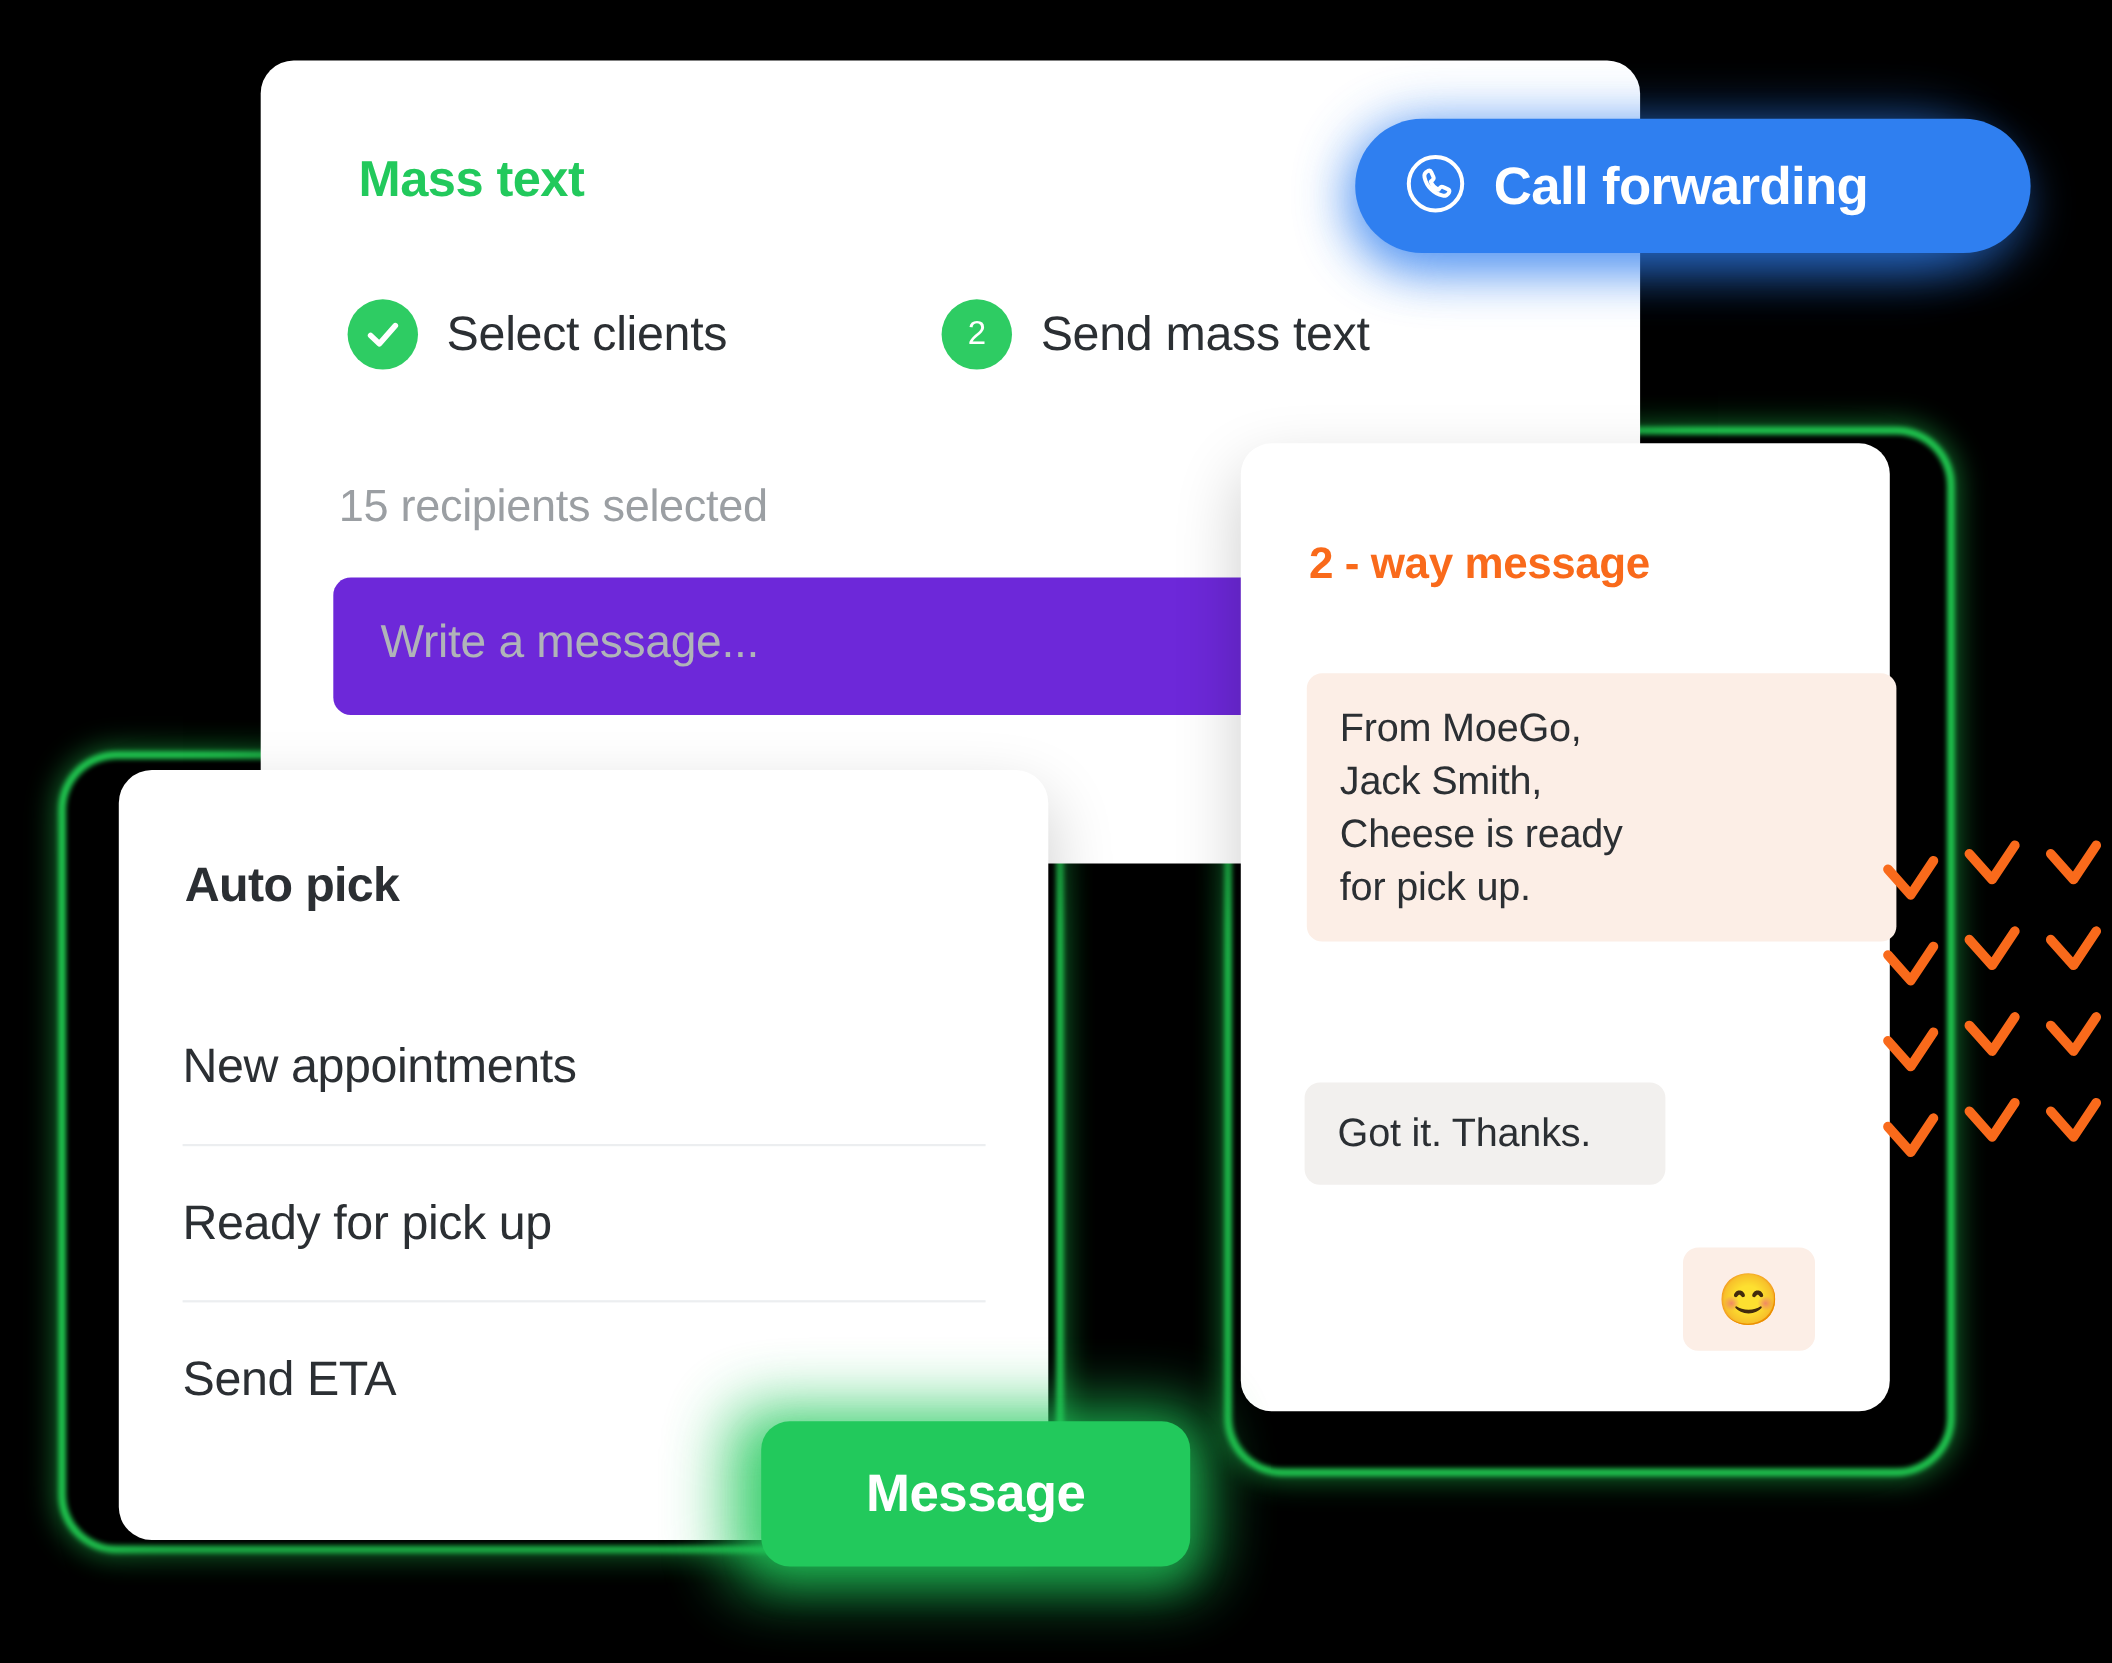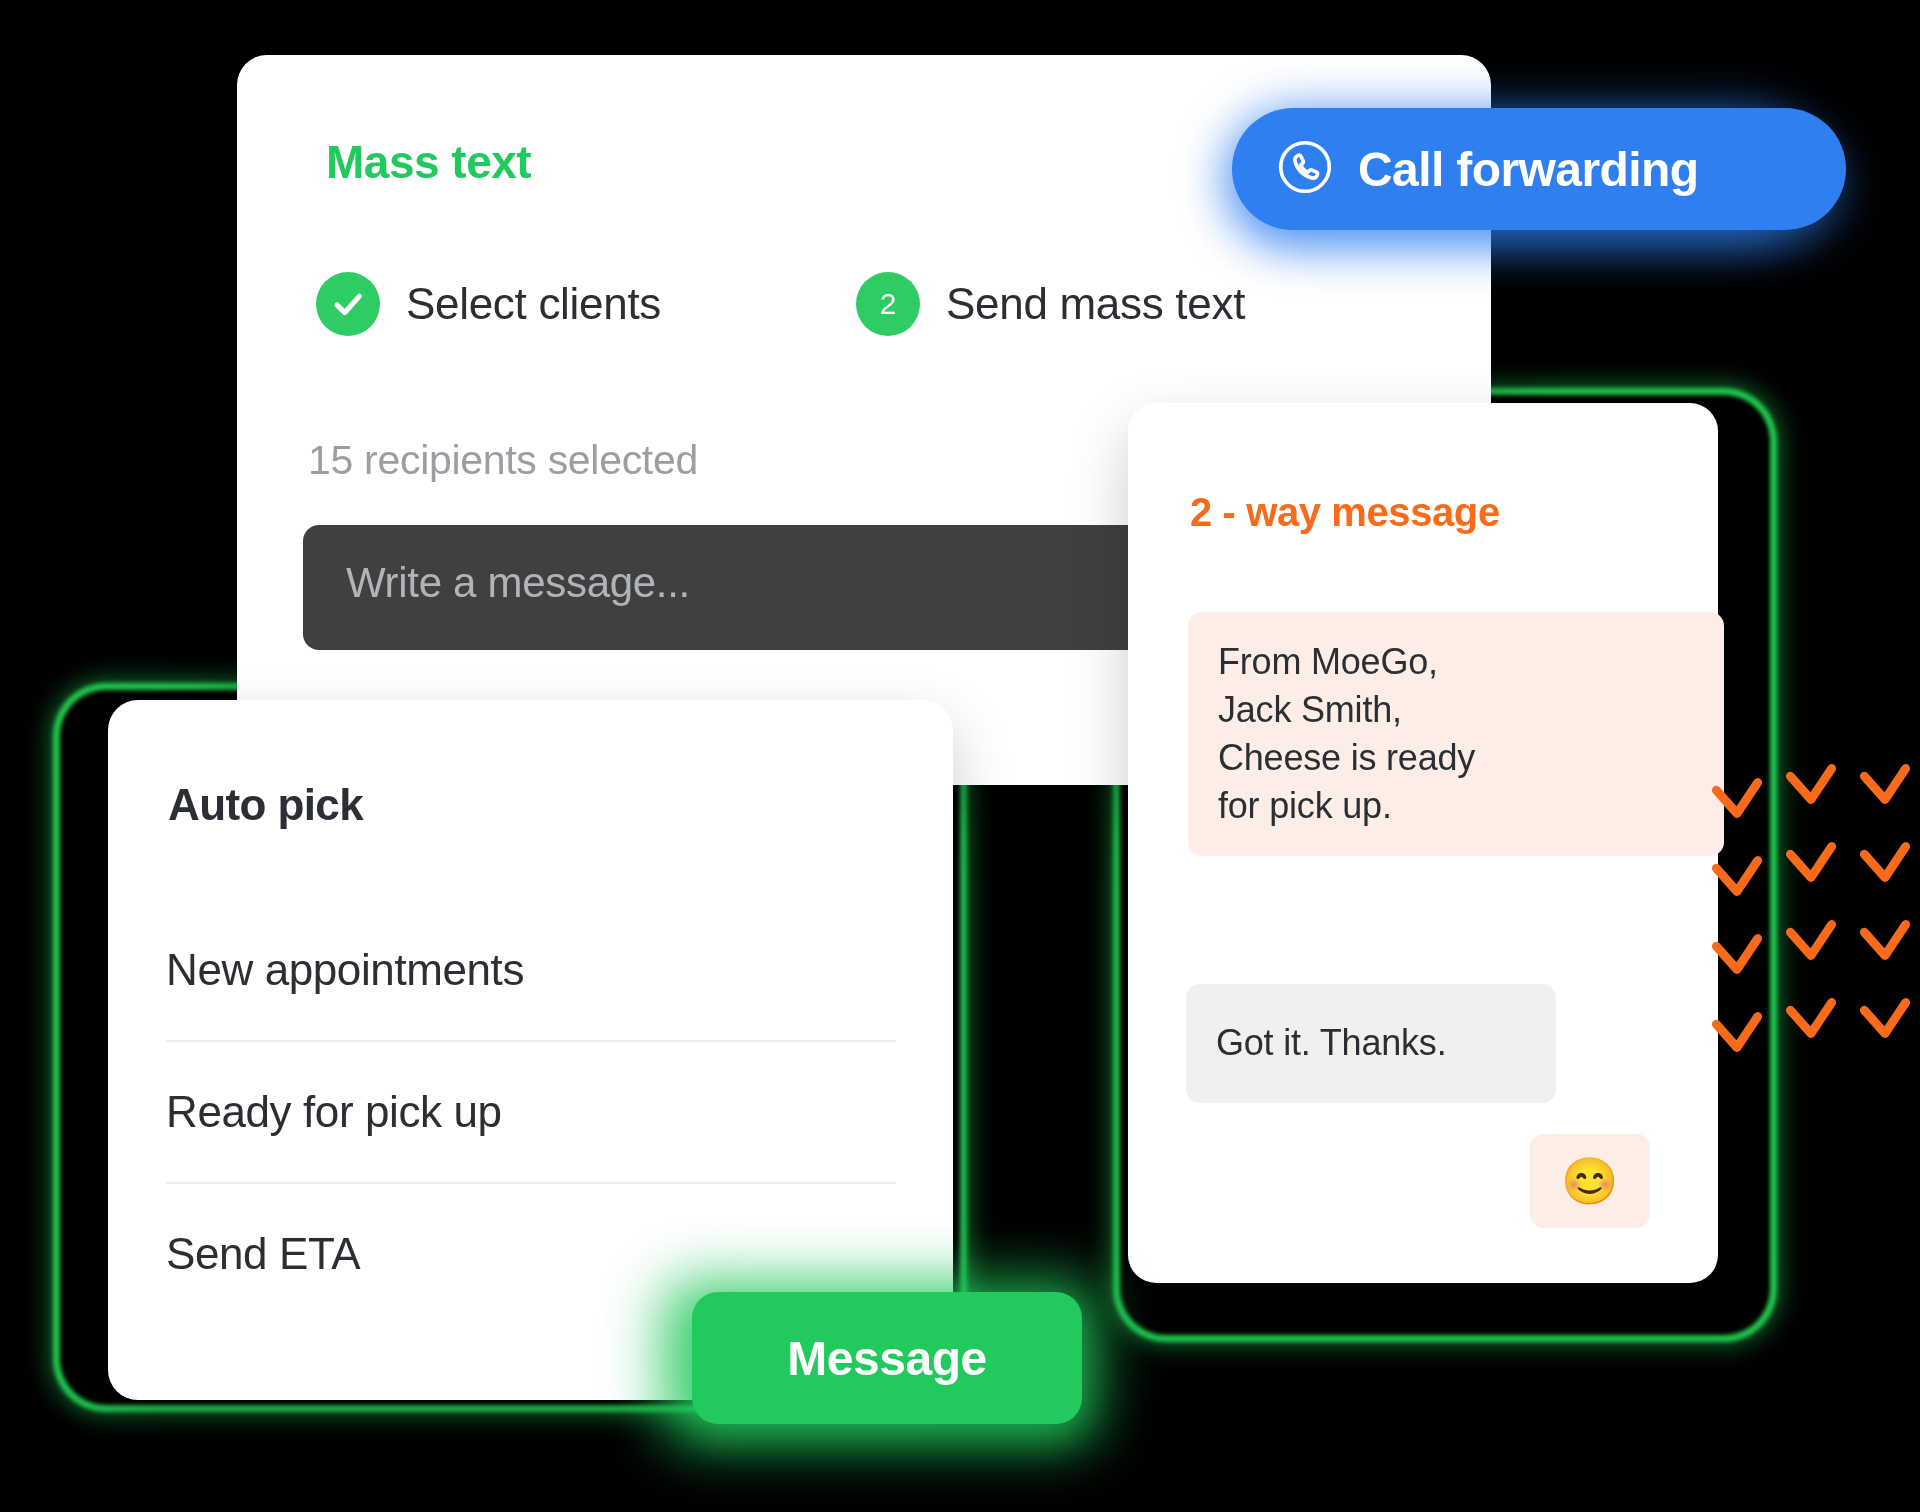--- a/index.html
+++ b/index.html
@@ -25,41 +25,41 @@
     color:#22c95c;letter-spacing:-.5px;}
   .steps{position:absolute;left:316px;top:272px;display:flex;align-items:center;gap:195px;text-align:right;}
   .step{display:flex;align-items:center;gap:26px;}
   .step-badge{width:64px;height:64px;border-radius:50%;background:#2ecc63;
     display:flex;align-items:center;justify-content:center;flex:none;}
   .step-badge svg{width:38px;height:38px;}
   .step-num{color:#fff;font-size:30px;font-weight:400;line-height:1;}
   .step-label{font-size:44px;color:#2b2f33;font-weight:400;letter-spacing:-.3px;white-space:nowrap;}
   .recipients{position:absolute;left:308px;top:437px;font-size:41px;color:#9b9fa3;letter-spacing:-.3px;}
   .msg-input{position:absolute;left:303px;top:525px;width:1110px;height:125px;
-    background:#404040;border-radius:16px;}
+    background:#6d28d9;border-radius:16px;}
   .msg-placeholder{position:absolute;left:43px;top:34px;font-size:42px;color:#b0b4b8;letter-spacing:-.3px;}
 
   
   .cf-glow{position:absolute;left:1228px;top:112px;width:580px;height:130px;
     border-radius:65px;background:#2f7ff0;filter:blur(26px);opacity:.72;}
   .cf-pill{position:absolute;left:1232px;top:108px;width:570px;height:122px;
     border-radius:61px;background:#2f7ff0;display:flex;align-items:center;
     padding-left:44px;gap:24px;box-shadow:0 16px 40px rgba(47,127,240,.45);}
   .cf-pill svg{width:58px;height:58px;flex:none;}
   .cf-label{color:#fff;font-size:48px;font-weight:700;letter-spacing:-.6px;}
 
   
   .tw-card{left:1128px;top:403px;width:590px;height:880px;border-radius:28px;
     box-shadow:0 24px 60px rgba(0,0,0,.20);}
   .tw-title{position:absolute;left:1190px;top:490px;font-size:40px;font-weight:700;
     color:#f96a1b;letter-spacing:-.4px;}
   .bubble{position:absolute;box-sizing:border-box;border-radius:14px;}
   .bubble-in{left:1188px;top:612px;width:536px;padding:26px 30px;background:#fceee6;}
   .bubble-in p{margin:0;font-size:36px;line-height:1.33;color:#2b2f33;letter-spacing:-.2px;}
-  .bubble-out{left:1186px;top:984px;width:370px;padding:36px 30px;background:#f2f0ee;}
+  .bubble-out{left:1186px;top:984px;width:328px;padding:23px 30px;background:#f2f0ee;}
   .bubble-out p{margin:0;font-size:36px;line-height:1.3;color:#2b2f33;letter-spacing:-.2px;}
   .bubble-emoji{left:1530px;top:1134px;width:120px;height:94px;background:#fceee6;
     display:flex;align-items:center;justify-content:center;font-size:46px;}
 
   
   .auto-card{left:108px;top:700px;width:845px;height:700px;border-radius:30px;
     box-shadow:0 24px 60px rgba(0,0,0,.20);}
   .auto-title{position:absolute;left:168px;top:780px;font-size:44px;font-weight:700;
     color:#2b2f33;letter-spacing:-.6px;}
   .auto-list{position:absolute;left:166px;top:900px;width:730px;}

